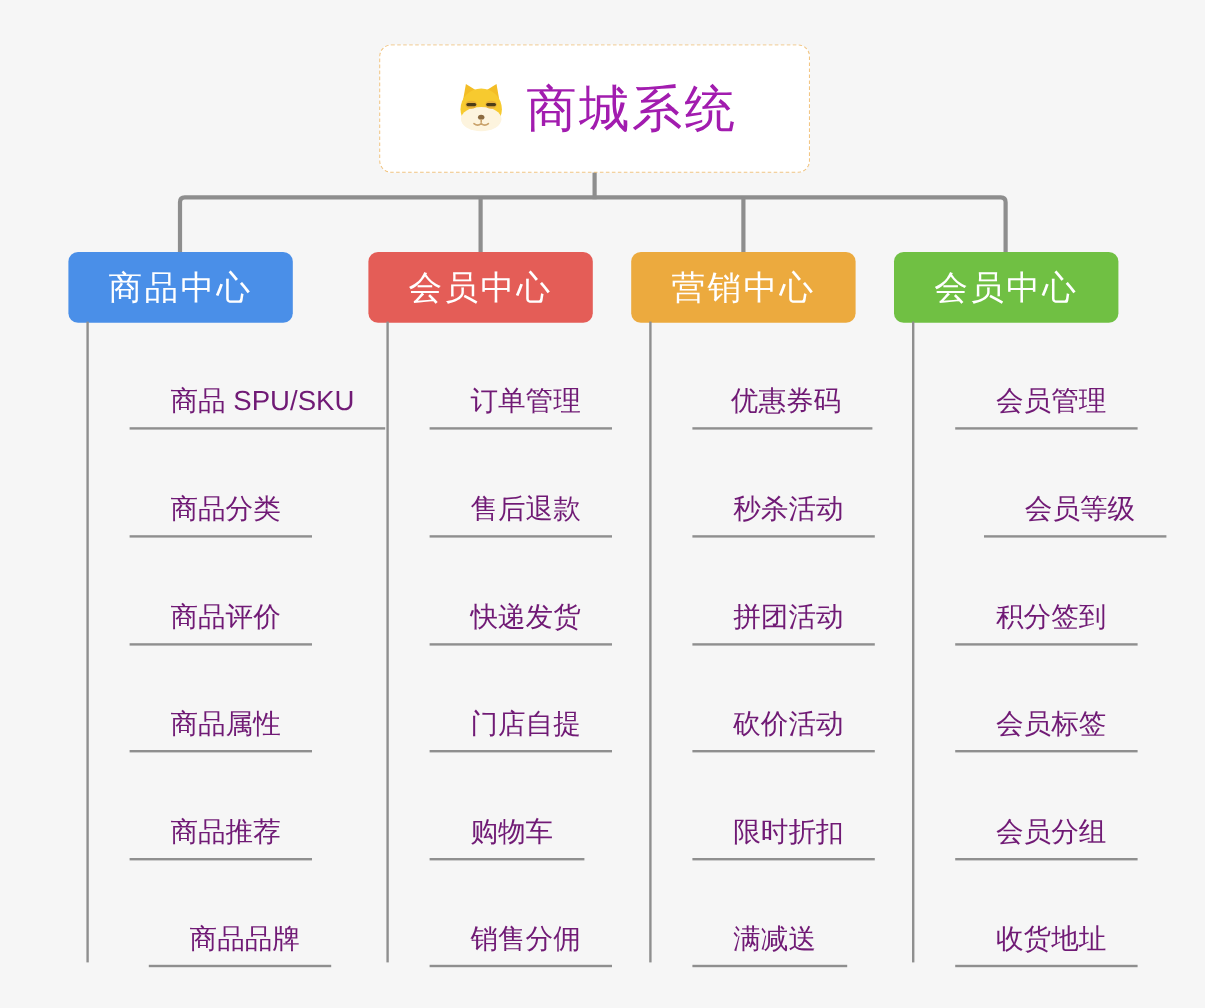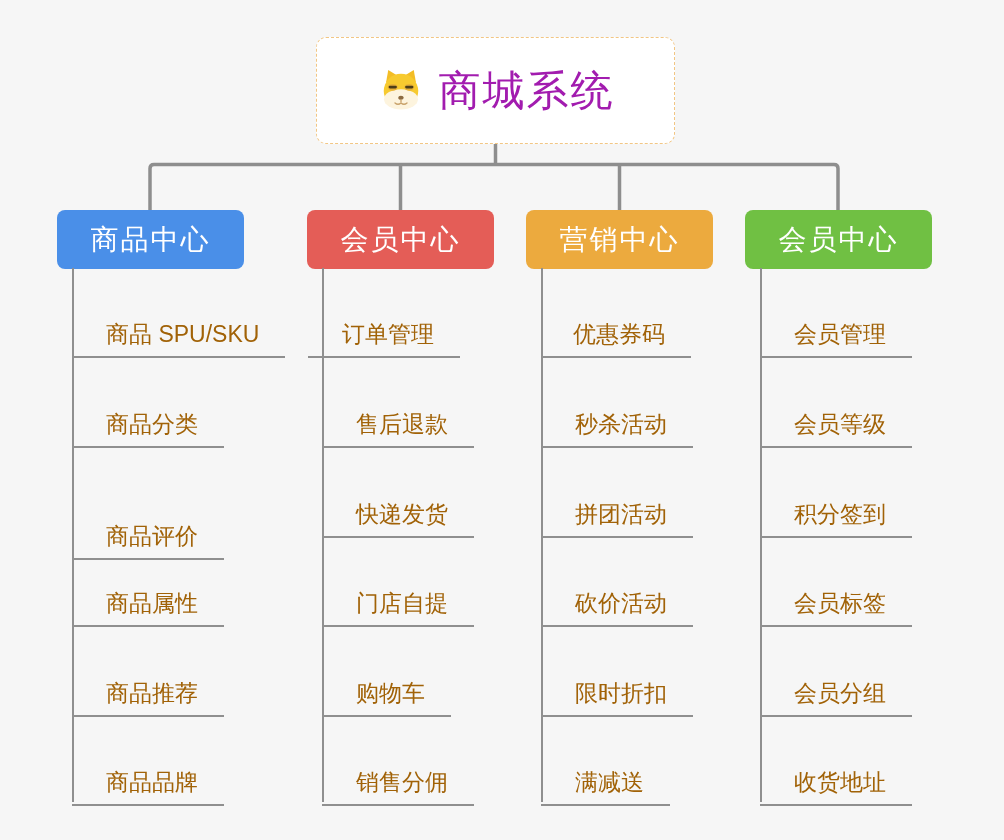--- a/index.html
+++ b/index.html
@@ -59,22 +59,23 @@
     background: #8f8f8f;
   }
   .leaf-node {
     position: absolute;
     display: flex;
     align-items: flex-end;
     height: 44px;
     padding: 0 26px 6px 34px;
     border-bottom: 2px solid #8f8f8f;
     font-size: 23px;
-    color: #a16207;
+    color: #701a75;
     white-space: nowrap;
+    margin-left: 36px;
   }
 </style>
 </head>
 <body>
 
 <div class="canvas">
 
   <svg class="connector-layer" viewBox="0 0 1004 840">
     <path d="M495.5 143 L495.5 166" stroke-width="3.5" fill="none" style="stroke: rgb(142, 142, 142);"></path>
     <path d="M150 211 L150 168.5 Q150 164.5 154 164.5 L834 164.5 Q838 164.5 838 168.5 L838 211" stroke-width="3.5" fill="none" stroke-linejoin="round" style="stroke: rgb(142, 142, 142);"></path>
@@ -102,38 +103,38 @@
   <div class="branch-node" style="left: 57px; background: rgb(74, 143, 232);">
     <span>商品中心</span>
   </div>
   <div class="trunk-line" style="left:72px;"></div>
   <div class="leaf-node" style="left:72px; top:306px;">
       <span>商品 SPU/SKU</span>
     </div>
   <div class="leaf-node" style="left:72px; top:396px;">
       <span>商品分类</span>
     </div>
-  <div class="leaf-node" style="left:72px; top:508px;">
+  <div class="leaf-node" style="left:72px; top:486px;">
       <span>商品评价</span>
     </div>
   <div class="leaf-node" style="left:72px; top:575px;">
       <span>商品属性</span>
     </div>
   <div class="leaf-node" style="left:72px; top:665px;">
       <span>商品推荐</span>
     </div>
-  <div class="leaf-node" style="left:72px; top:754px;font-family:Liberation Mono, monospace;">
+  <div class="leaf-node" style="left:88px; top:754px;font-family:Liberation Mono, monospace;">
       <span>商品品牌</span>
     </div>
 
   <div class="branch-node" style="left: 307px; background: rgb(228, 93, 87);">
     <span>会员中心</span>
   </div>
   <div class="trunk-line" style="left:322px;"></div>
-  <div class="leaf-node" style="left:308px; top:306px;">
+  <div class="leaf-node" style="left:322px; top:306px;">
       <span>订单管理</span>
     </div>
   <div class="leaf-node" style="left:322px; top:396px;">
       <span>售后退款</span>
     </div>
   <div class="leaf-node" style="left:322px; top:486px;">
       <span>快递发货</span>
     </div>
   <div class="leaf-node" style="left:322px; top:575px;">
       <span>门店自提</span>
@@ -168,21 +169,21 @@
       <span>满减送</span>
     </div>
 
   <div class="branch-node" style="left: 745px; background: rgb(112, 192, 67);">
     <span>会员中心</span>
   </div>
   <div class="trunk-line" style="left:760px;"></div>
   <div class="leaf-node" style="left:760px; top:306px;">
       <span>会员管理</span>
     </div>
-  <div class="leaf-node" style="left:760px; top:396px;">
+  <div class="leaf-node" style="left:784px; top:396px;">
       <span>会员等级</span>
     </div>
   <div class="leaf-node" style="left:760px; top:486px;text-align:right;">
       <span>积分签到</span>
     </div>
   <div class="leaf-node" style="left:760px; top:575px;">
       <span>会员标签</span>
     </div>
   <div class="leaf-node" style="left:760px; top:665px;">
       <span>会员分组</span>

